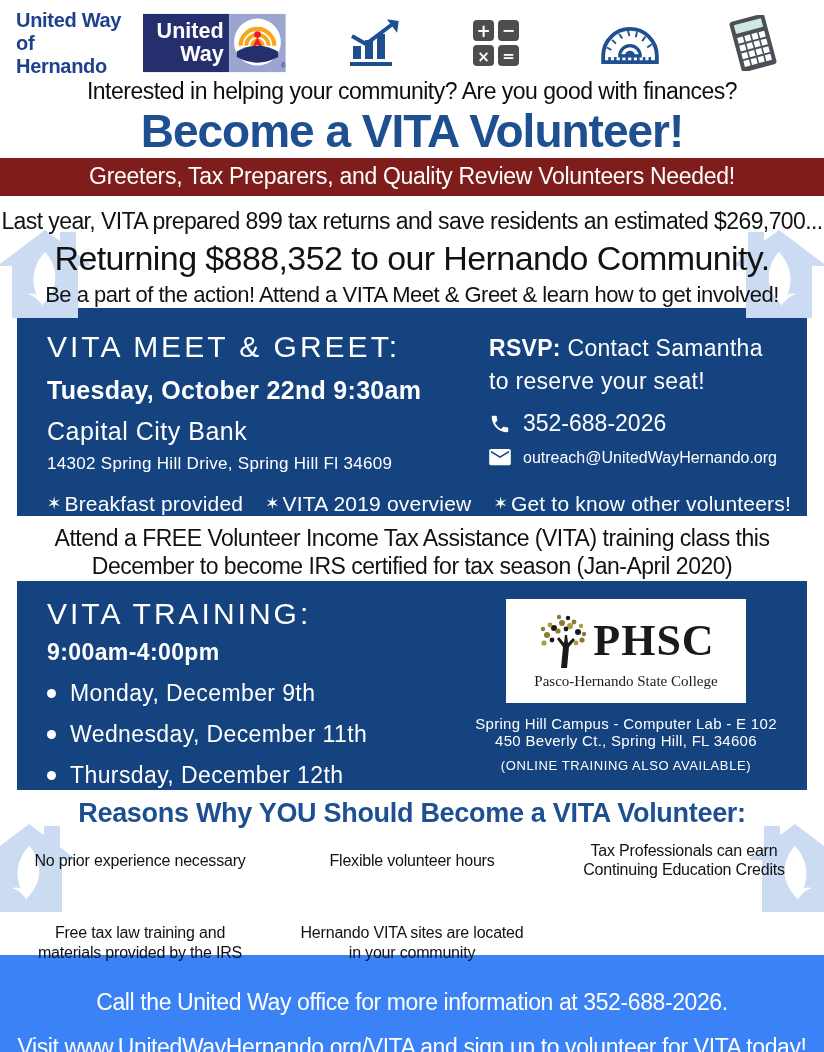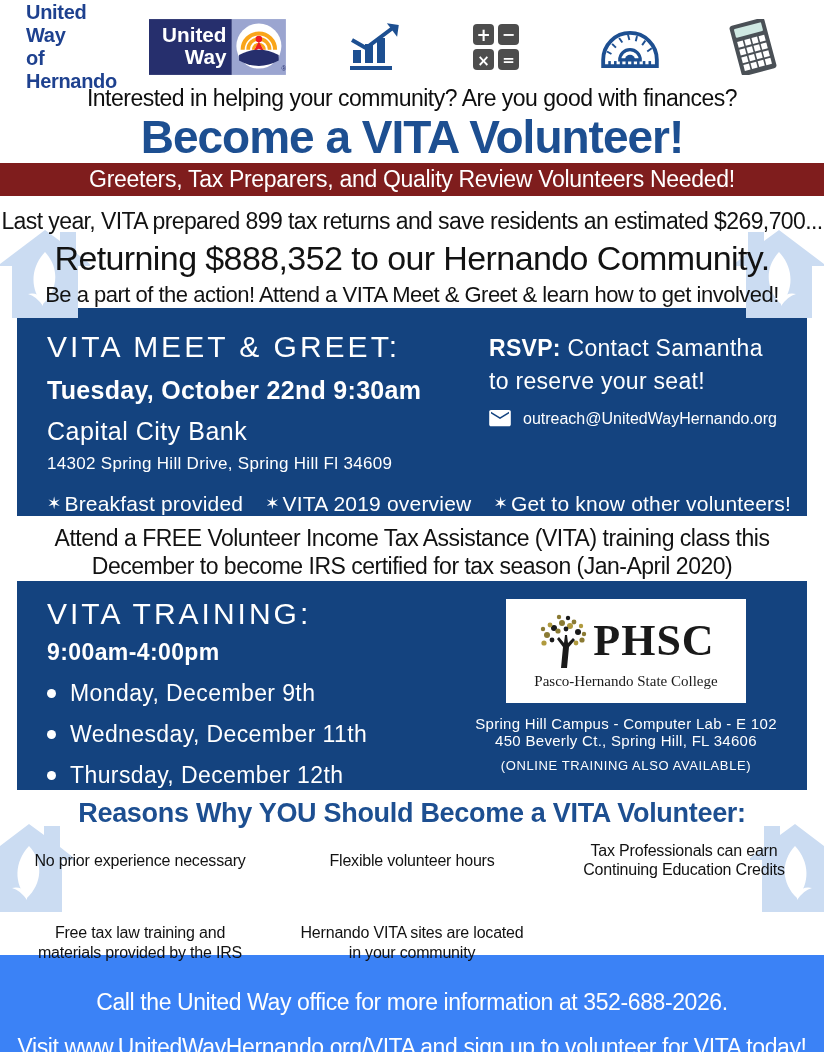--- a/index.html
+++ b/index.html
@@ -1,21 +1,21 @@
 <!DOCTYPE html>
 <html><head>
 <meta charset="utf-8">
 <style>
   * { box-sizing: border-box; margin: 0; padding: 0; }
   html,body { background:#ffffff; }
   body { width:824px; height:1052px; margin:0 auto; font-family:"Liberation Sans",sans-serif; color:#121212; overflow:hidden; }
   .page { width:824px; height:1052px; display:flex; flex-direction:column; position:relative; background:#fff; }
 
   
-  .header { height:85px; display:flex; align-items:center; padding:8px 42px 0 26px; }
+  .header { height:85px; display:flex; align-items:center; padding:8px 42px 0 16px; }
   .org-name { font-weight:bold; font-size:20px; line-height:1.15; color:#1e418f; letter-spacing:-0.3px; }
   .uw-logo { margin-left:20px; display:block; }
   .hicon { display:flex; align-items:center; }
   .hicon.chart { margin-left:60px; }
   .hicon.math  { margin-left:72px; }
   .hicon.protractor { margin-left:78px; }
   .hicon.calculator { margin-left:62px; }
 
   
   .question { height:30px; text-align:center; font-size:23px; letter-spacing:-0.5px; color:#0e0e0e; }
@@ -212,20 +212,28 @@
     <div class="box1-grid">
       <div class="box1-left">
         <div class="box-title">VITA MEET &amp; GREET:</div>
         <div class="mg-date">Tuesday, October 22nd 9:30am</div>
         <div class="mg-loc">Capital City Bank</div>
         <div class="mg-addr">14302 Spring Hill Drive, Spring Hill Fl 34609</div>
       </div>
       <div class="box1-right">
         <div class="rsvp">
           <b>RSVP:</b><span> Contact Samantha to reserve your seat!</span>
+        </div>
+        <div class="contact-row">
+          <span class="cicon">
+            <svg width="22" height="22" viewBox="0 0 24 24">
+                <path fill="#ffffff" d="M6.62 10.79c1.44 2.83 3.76 5.14 6.59 6.59l2.2-2.2c.27-.27.67-.36 1.02-.24 1.12.37 2.33.57 3.57.57.55 0 1 .45 1 1V20c0 .55-.45 1-1 1-9.39 0-17-7.61-17-17 0-.55.45-1 1-1h3.5c.55 0 1 .45 1 1 0 1.25.2 2.45.57 3.57.11.35.03.74-.25 1.02l-2.2 2.2z"></path>
+              </svg>
+          </span>
+          <span class="phone-text">352-688-2026</span>
         </div>
         <div class="contact-row">
           <span class="cicon">
             <svg width="22" height="18" viewBox="0 0 24 20">
                 <path fill="#ffffff" d="M22 0H2C.9 0 .01.9.01 2L0 16c0 1.1.9 2 2 2h20c1.1 0 2-.9 2-2V2c0-1.1-.9-2-2-2zm0 4l-10 6L2 4V2l10 6 10-6v2z"></path>
               </svg>
           </span>
           <span class="email-text">outreach@UnitedWayHernando.org</span>
         </div>
       </div>

